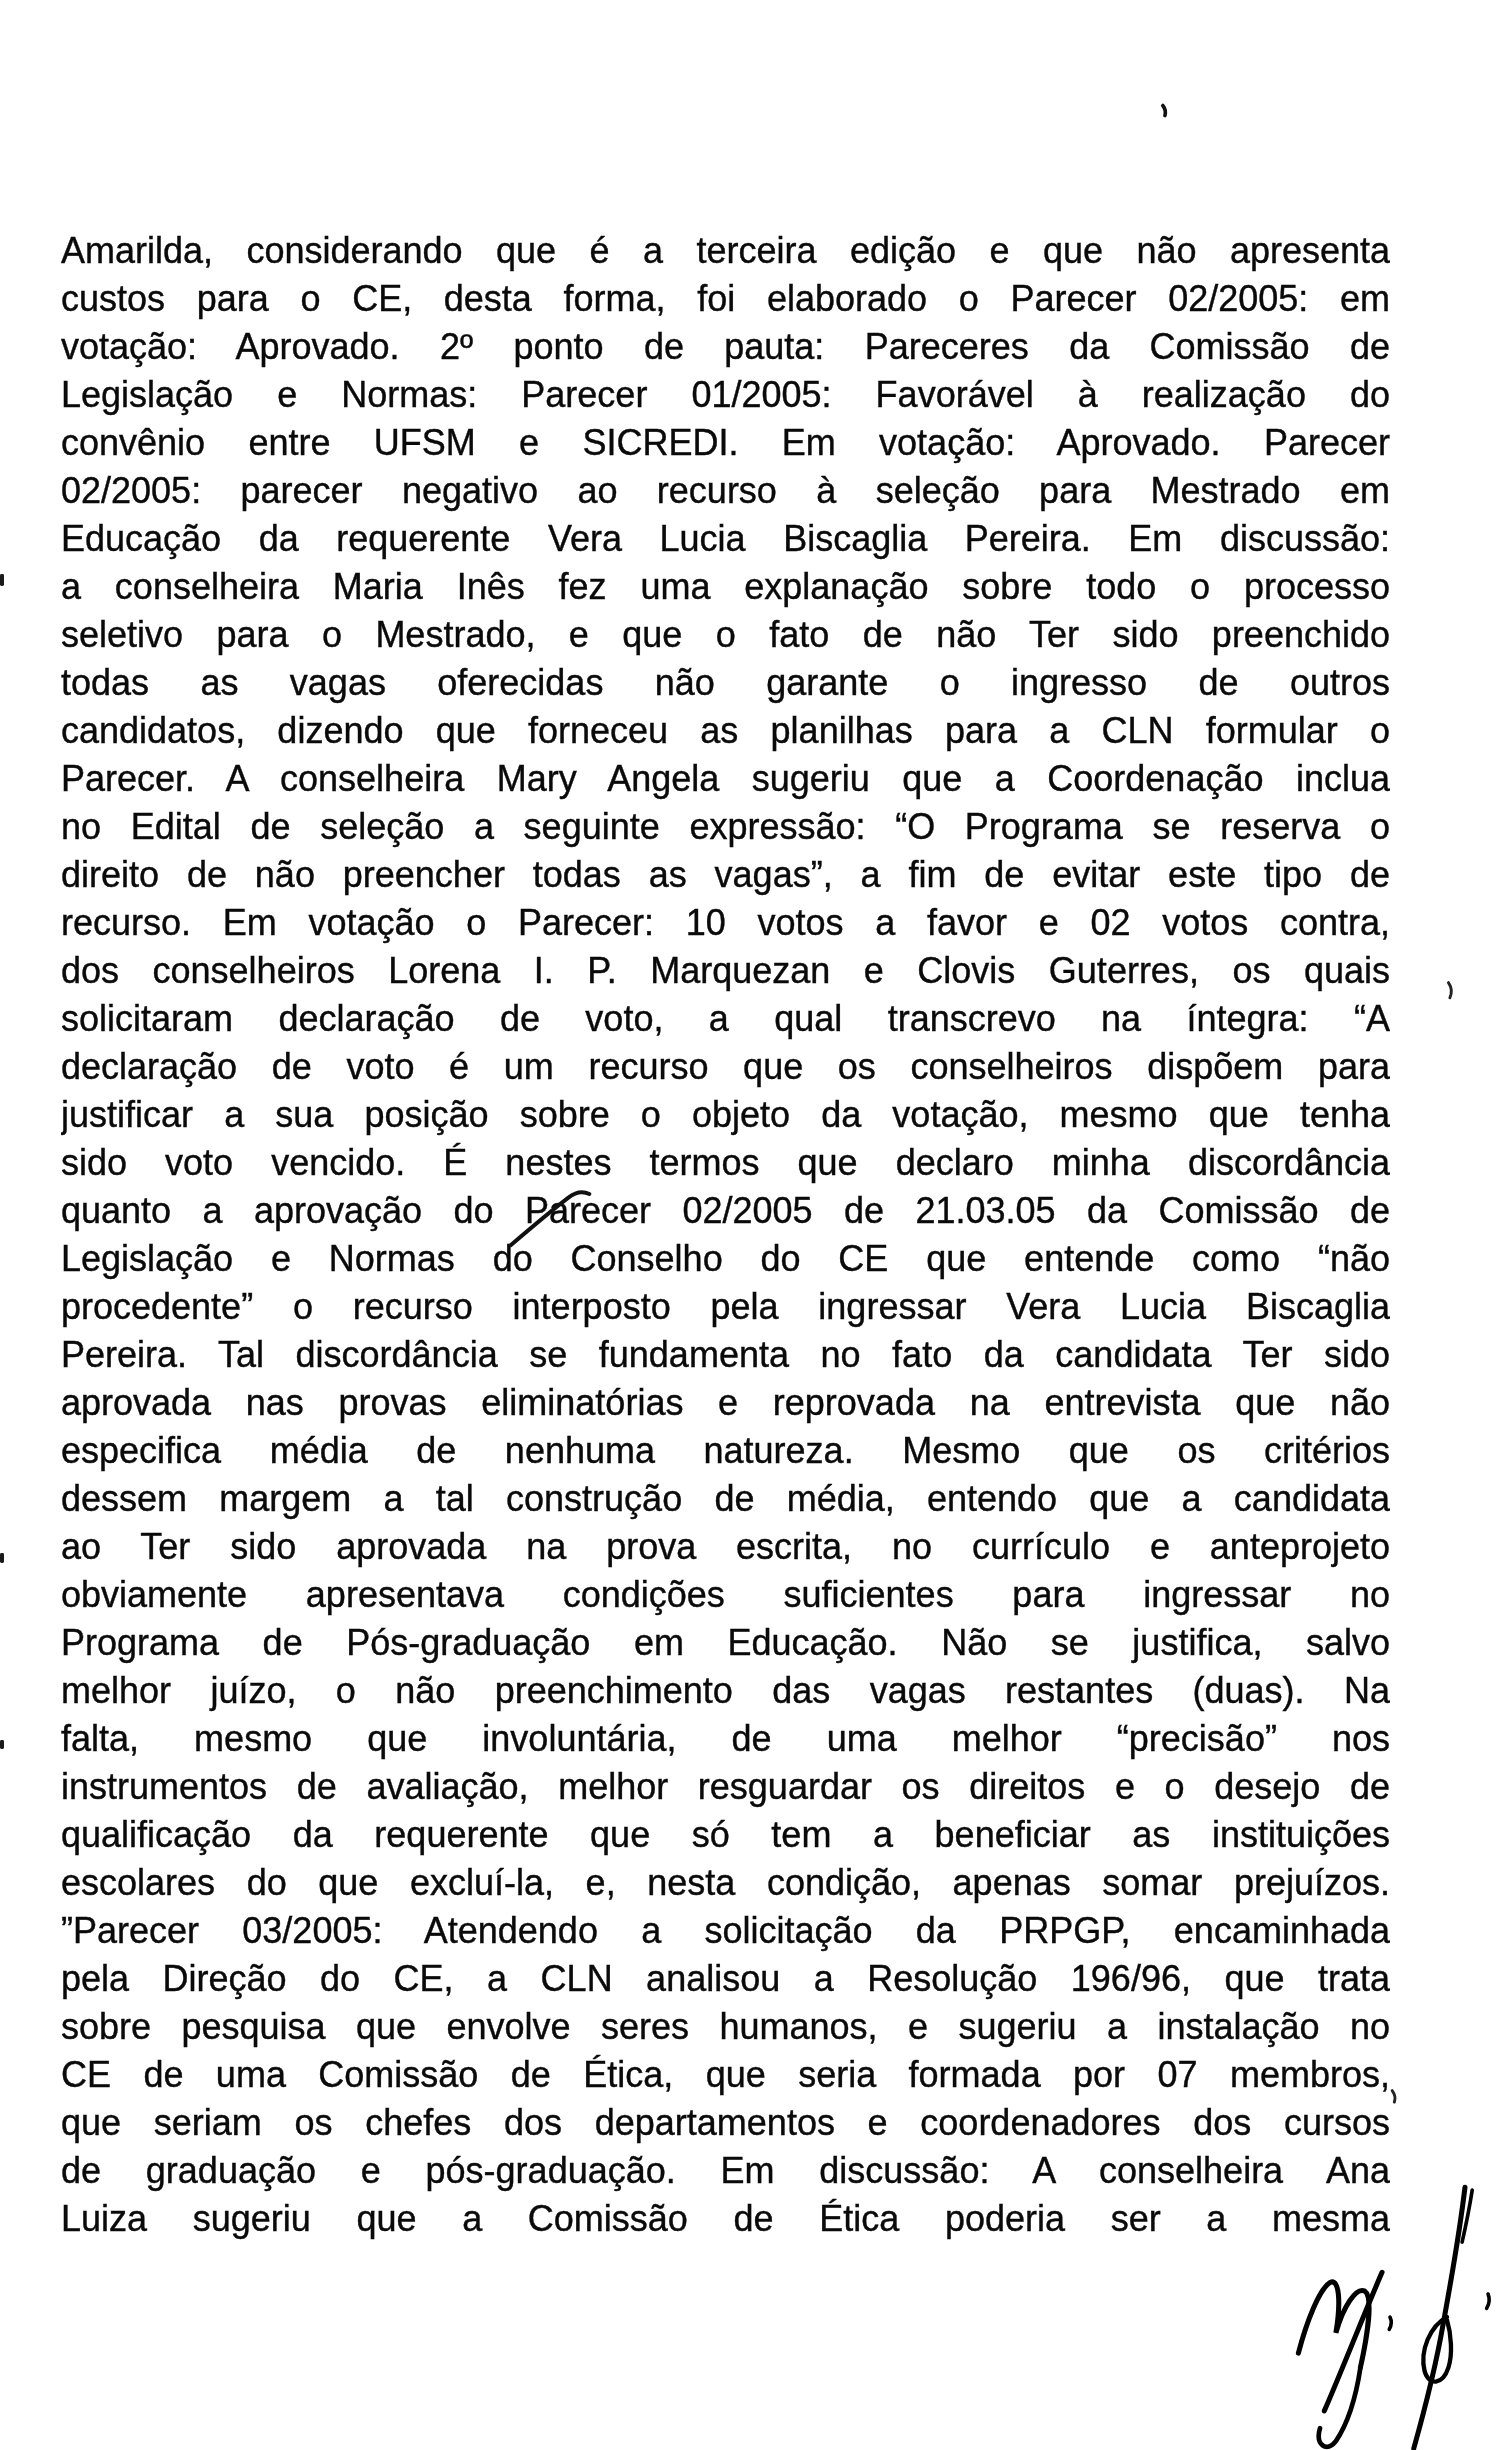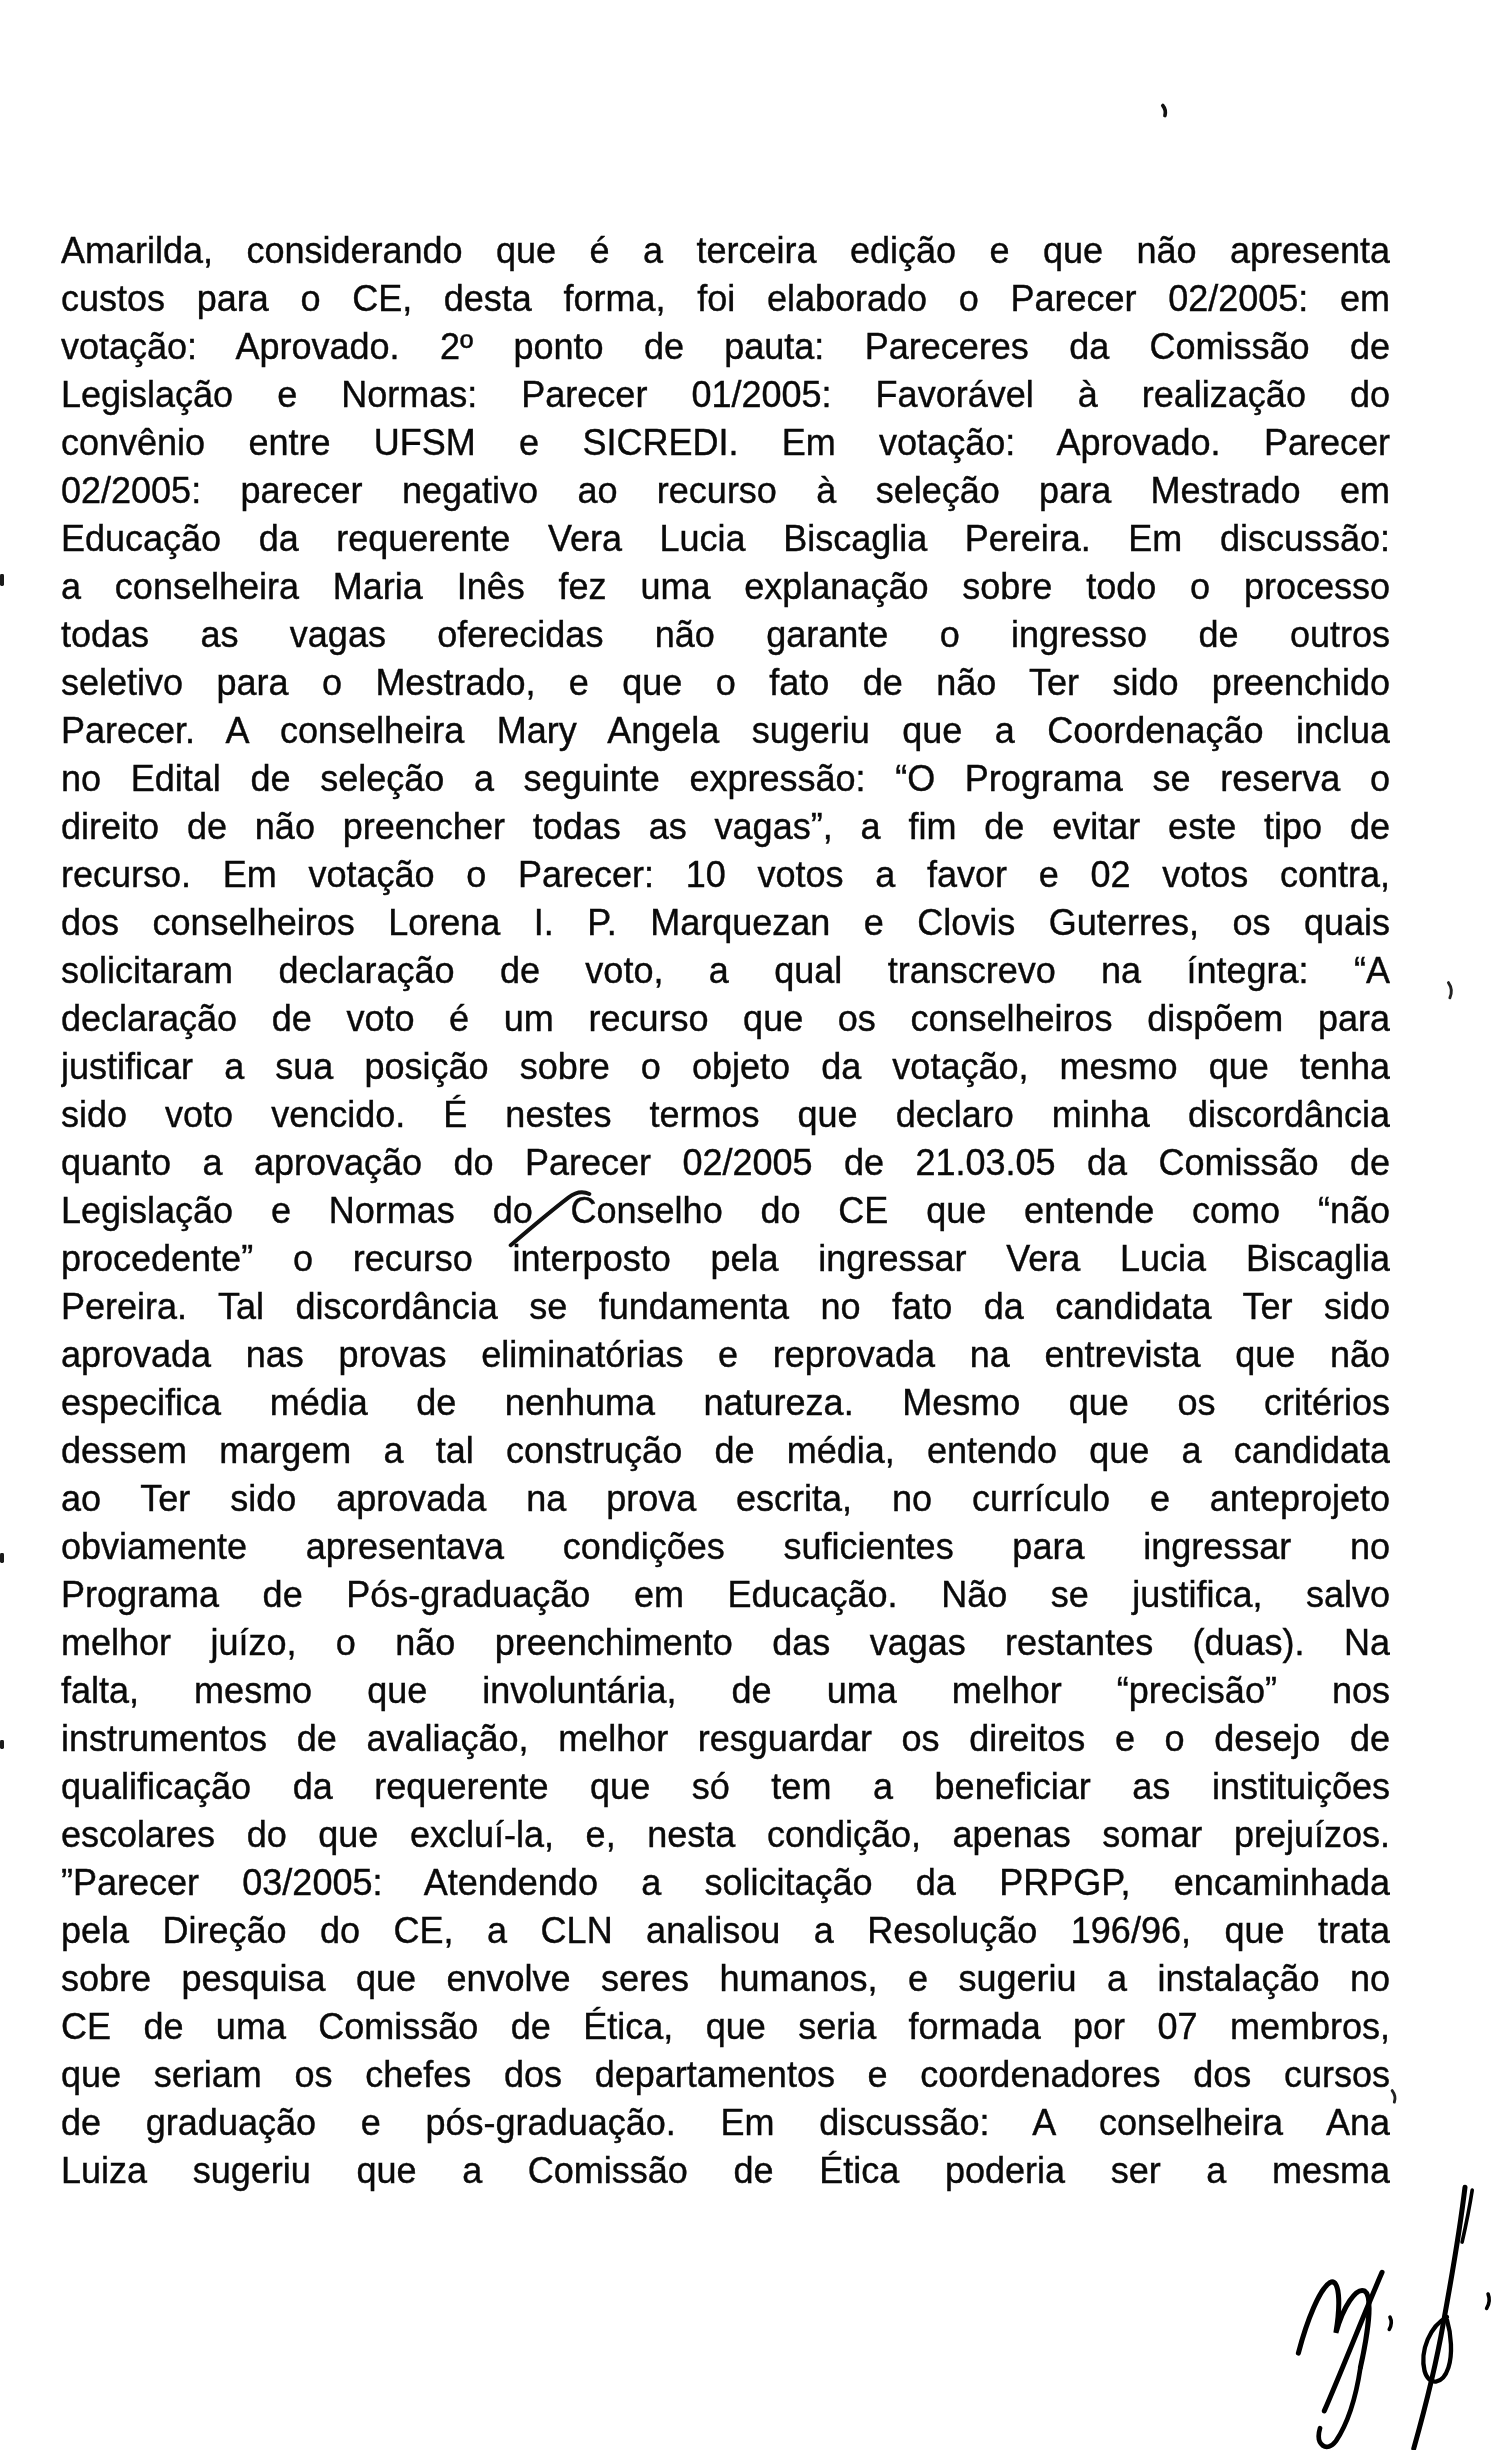--- a/index.html
+++ b/index.html
@@ -49,22 +49,23 @@
 
   <div class="doc-text">
       <div class="line"><span class="seg">Amarilda, considerando que é a terceira edição e que não apresenta</span></div>
       <div class="line"><span class="seg">custos para o CE, desta forma, foi elaborado o Parecer 02/2005: em</span></div>
       <div class="line"><span class="seg">votação: Aprovado. </span><span class="seg bold">2º ponto de pauta: Pareceres da Comissão de</span></div>
       <div class="line"><span class="seg bold">Legislação e Normas: Parecer 01/2005</span><span class="seg">: Favorável à realização do</span></div>
       <div class="line"><span class="seg">convênio entre UFSM e SICREDI. Em votação: Aprovado. </span><span class="seg bold">Parecer</span></div>
       <div class="line"><span class="seg bold">02/2005:</span><span class="seg"> parecer negativo ao recurso à seleção para Mestrado em</span></div>
       <div class="line"><span class="seg">Educação da requerente Vera Lucia Biscaglia Pereira. Em discussão:</span></div>
       <div class="line"><span class="seg">a conselheira Maria Inês fez uma explanação sobre todo o processo</span></div>
+      <div class="line"><span class="seg">seletivo para o Mestrado, e que o fato de não Ter sido preenchido</span></div>
       <div class="line"><span class="seg">todas as vagas oferecidas não garante o ingresso de outros</span></div>
-      <div class="line"><span class="seg">seletivo para o Mestrado, e que o fato de não Ter sido preenchido</span></div>
+      <div class="line"><span class="seg">candidatos, dizendo que forneceu as planilhas para a CLN formular o</span></div>
       <div class="line"><span class="seg">Parecer. A conselheira Mary Angela sugeriu que a Coordenação inclua</span></div>
       <div class="line"><span class="seg">no Edital de seleção a seguinte expressão: “O Programa se reserva o</span></div>
       <div class="line"><span class="seg">direito de não preencher todas as vagas”, a fim de evitar este tipo de</span></div>
       <div class="line"><span class="seg">recurso. </span><span class="seg bold">Em votação o Parecer:</span><span class="seg"> 10 votos a favor e 02 votos contra,</span></div>
       <div class="line"><span class="seg">dos conselheiros Lorena I. P. Marquezan e Clovis Guterres, os quais</span></div>
       <div class="line"><span class="seg">solicitaram declaração de voto, a qual transcrevo na íntegra: “A</span></div>
       <div class="line"><span class="seg">declaração de voto é um recurso que os conselheiros dispõem para</span></div>
       <div class="line"><span class="seg">justificar a sua posição sobre o objeto da votação, mesmo que tenha</span></div>
       <div class="line"><span class="seg">sido voto vencido. É nestes termos que declaro minha discordância</span></div>
       <div class="line"><span class="seg">quanto a aprovação do Parecer 02/2005 de 21.03.05 da Comissão de</span></div>

